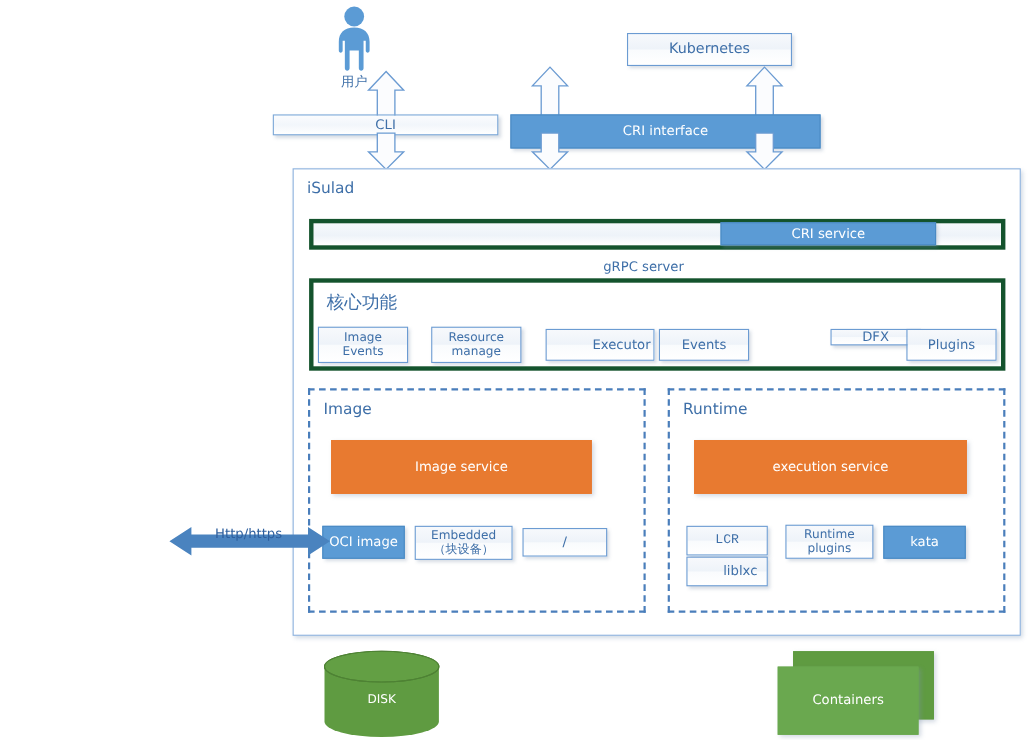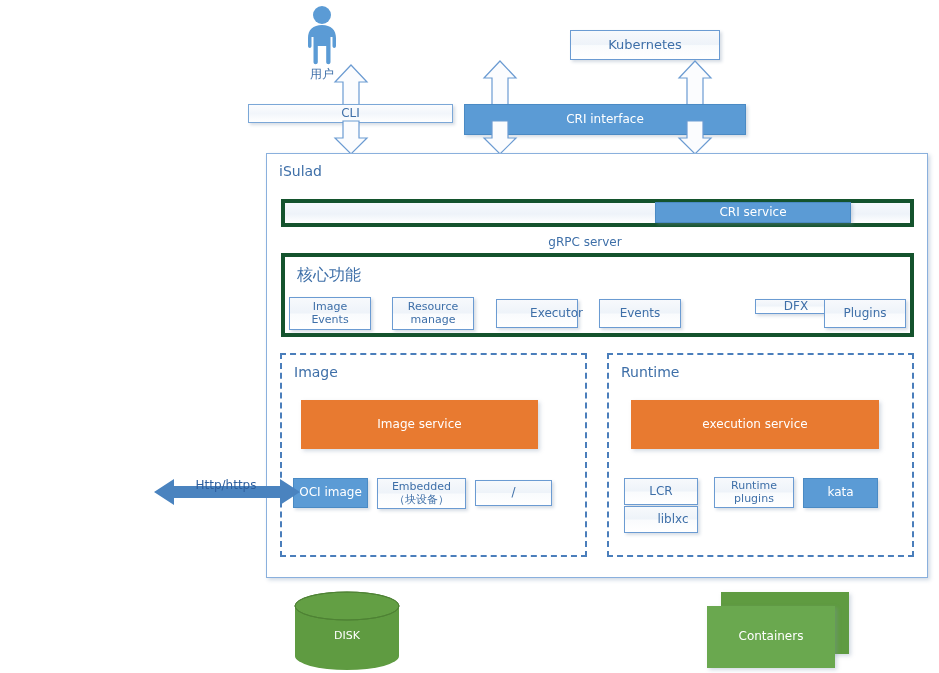--- a/index.html
+++ b/index.html
@@ -176,21 +176,21 @@
   </div>
 
   <div class="abs box lightbox shadowed no-select" style="left:289px; top:297px; width:82px; height:33px; font-size:11px; flex-direction:column;">
     <span>Image</span>
     <span>Events</span>
   </div>
   <div class="abs box lightbox shadowed no-select" style="left:392px; top:297px; width:82px; height:33px; font-size:11px; flex-direction:column;">
     <span>Resource</span>
     <span>manage</span>
   </div>
-  <div class="abs box lightbox shadowed no-select" style="left:496px; top:299px; width:82px; height:29px; font-size:12px;padding-left:39px;">Executor</div>
+  <div class="abs box lightbox shadowed no-select" style="left:496px; top:299px; width:99px; height:29px; font-size:12px;padding-left:39px;">Executor</div>
   <div class="abs box lightbox shadowed no-select" style="left:599px; top:299px; width:82px; height:29px; font-size:12px;">Events</div>
   <div class="abs box lightbox shadowed no-select" style="left:719px; top:299px; width:82px; height:15px; font-size:12px;margin-left:36px;">DFX</div>
   <div class="abs box lightbox shadowed no-select" style="left:824px; top:299px; width:82px; height:29px; font-size:12px;">Plugins</div>
 
   <div class="abs dashed-panel" style="left:280px; top:353px; width:307px; height:204px;">
     <div class="panel-title no-select" style="left:12px; top:9px;">Image</div>
   </div>
 
   <div class="abs box orangebox shadowed-soft no-select" style="left:301px; top:400px; width:237px; height:49px; font-size:12px;">Image service</div>
 
@@ -202,21 +202,21 @@
   </div>
 
   <div class="abs box lightbox shadowed no-select" style="left:475px; top:480px; width:77px; height:26px; font-size:12px;">/</div>
 
   <div class="abs dashed-panel" style="left:607px; top:353px; width:307px; height:204px;">
     <div class="panel-title no-select" style="left:12px; top:9px;">Runtime</div>
   </div>
 
   <div class="abs box orangebox shadowed-soft no-select" style="left:631px; top:400px; width:248px; height:49px; font-size:12px;">execution service</div>
 
-  <div class="abs box lightbox shadowed no-select" style="left:624px; top:478px; width:74px; height:27px; font-size:12px;">LCR</div>
+  <div class="abs box lightbox shadowed no-select" style="left:624px; top:478px; width:74px; height:27px; font-size:12px;font-family:Liberation Mono, monospace;">LCR</div>
   <div class="abs box lightbox shadowed no-select" style="left:624px; top:506px; width:74px; height:27px; font-size:12px;padding-left:24px;">liblxc</div>
 
   <div class="abs box lightbox shadowed no-select" style="left:714px; top:477px; width:80px; height:31px; font-size:11px; flex-direction:column;">
     <span>Runtime</span>
     <span>plugins</span>
   </div>
 
   <div class="abs box bluebox shadowed no-select" style="left:803px; top:478px; width:75px; height:30px; font-size:12px;">kata</div>
 
 

